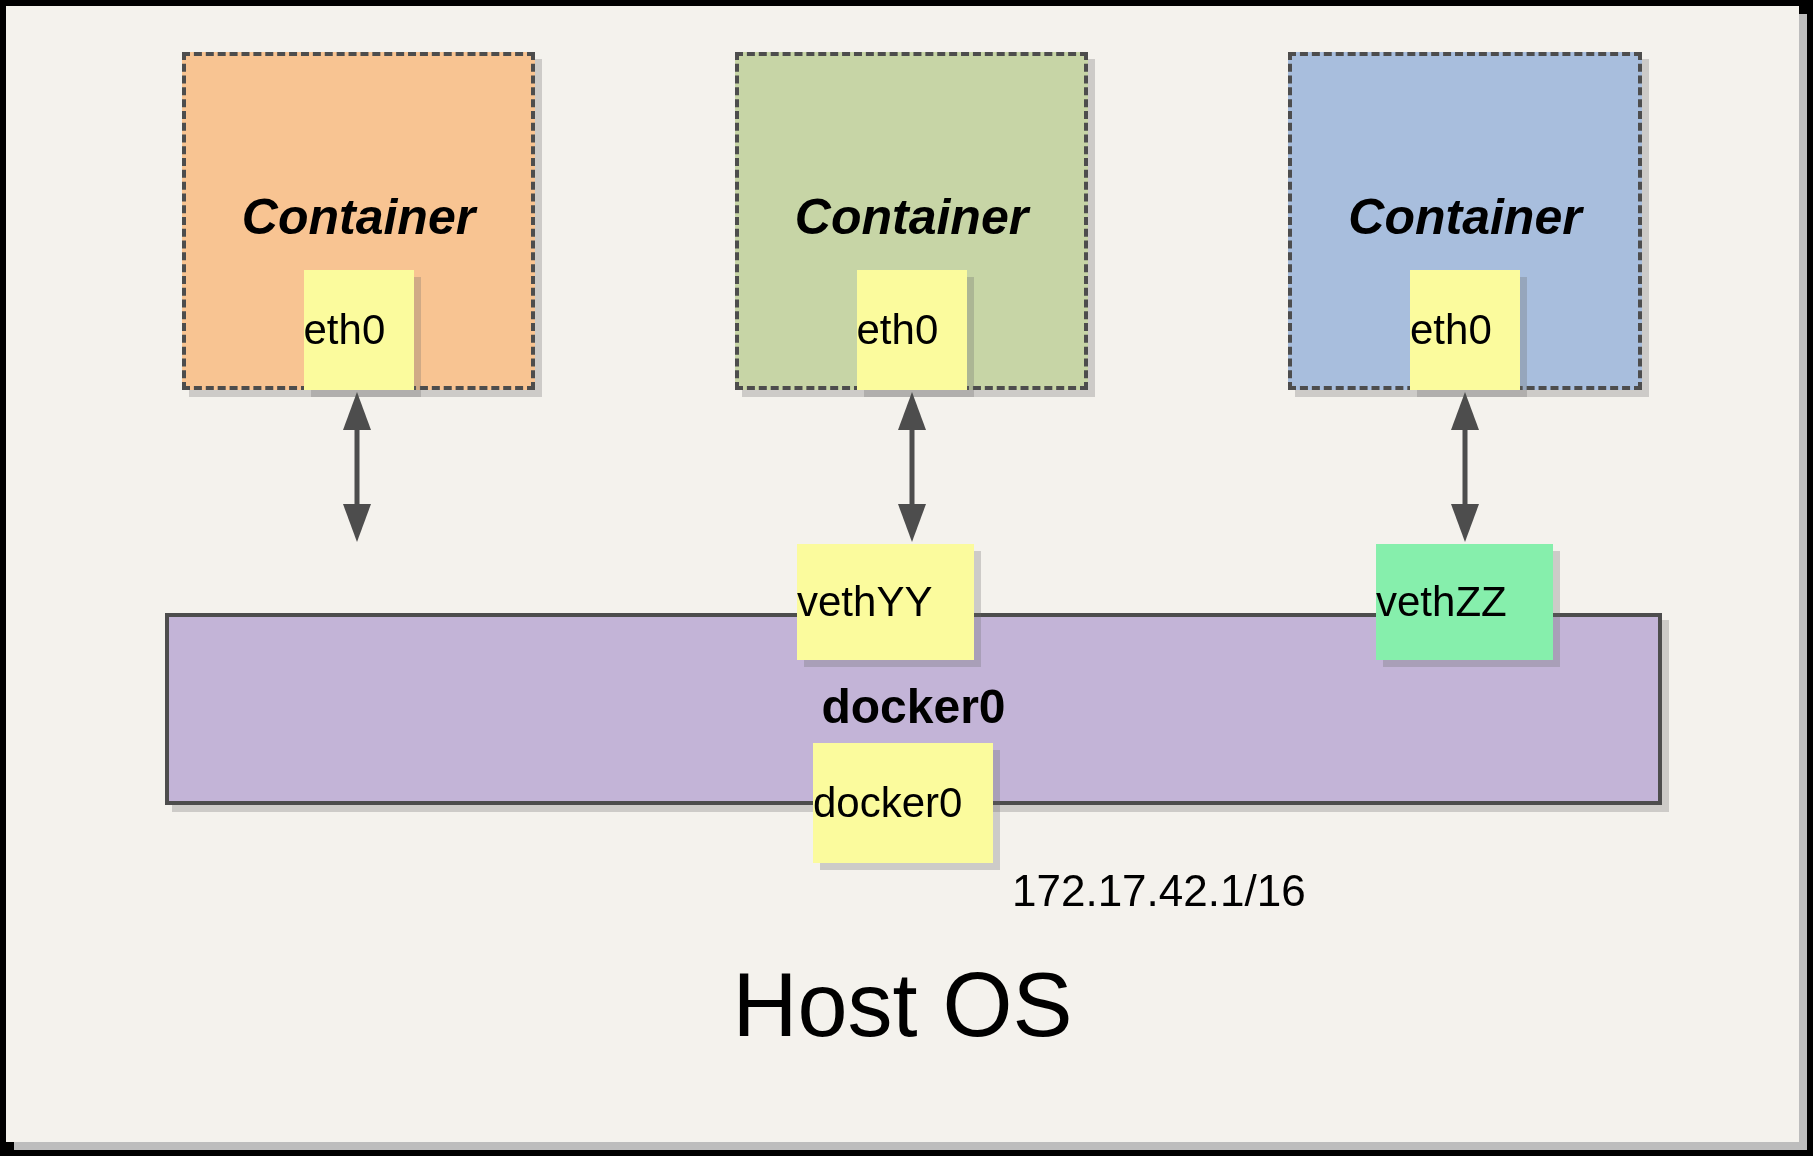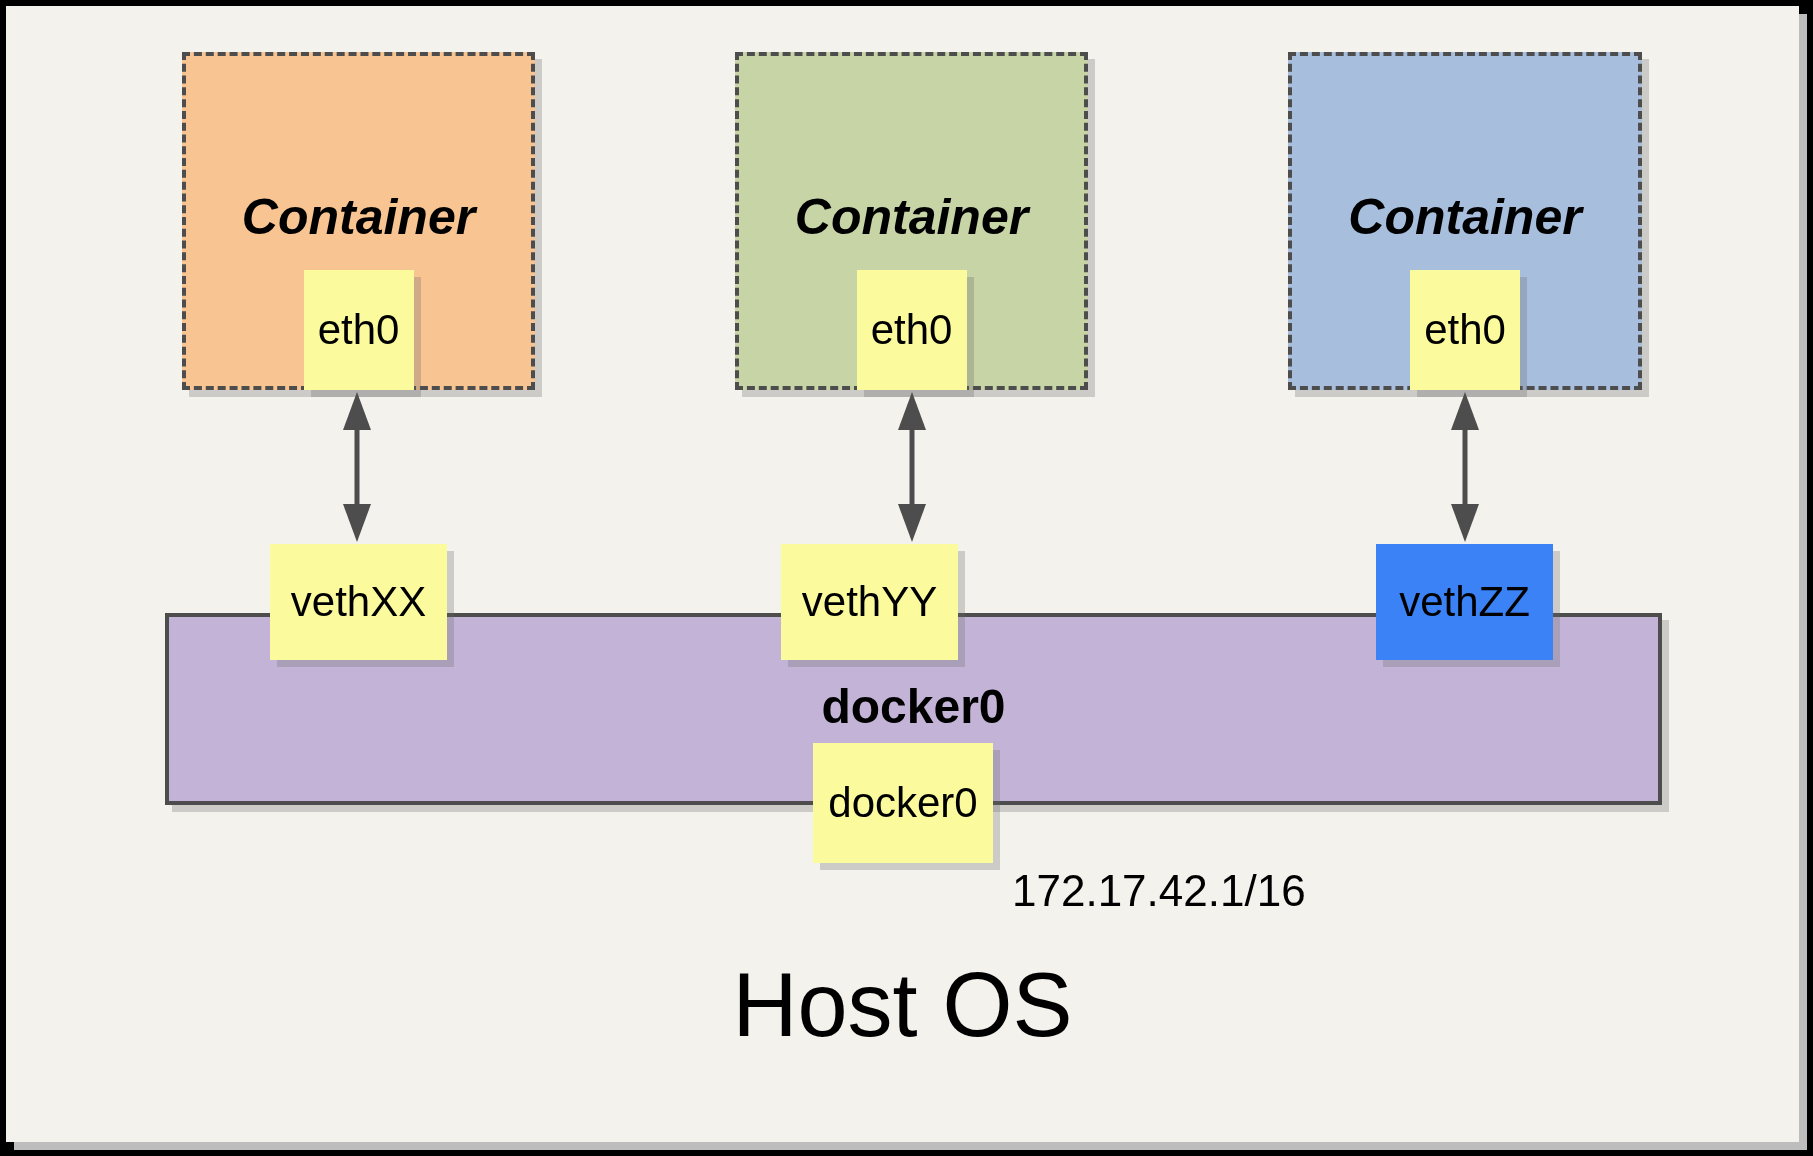--- a/index.html
+++ b/index.html
@@ -29,35 +29,35 @@
   .container-box.c3{left:1282px;width:354px;}
   .container-title{
     position:absolute;top:134px;left:0;width:100%;
     text-align:center;
     font-size:50px;font-weight:bold;line-height:1.1;font-style:italic;
   }
   
   .note{
     background:#FBFB9D;
     box-shadow:7px 7px 0 rgba(105,105,105,0.28);
-    display:flex;align-items:center;justify-content:center;
+    display:flex;align-items:center;justify-content:flex-start;
     box-sizing:border-box;
   }
   .eth-box{
     position:absolute;bottom:-4px;left:50%;margin-left:-55px;
     width:110px;height:120px;
     font-size:42px;
   }
   .veth-box{
     position:absolute;top:538px;width:177px;height:116px;
     font-size:42px;
     z-index:6;
   }
   .veth-box.v1{left:264px;}
-  .veth-box.v2{left:775px;}
+  .veth-box.v2{left:791px;}
   .veth-box.v3{left:1370px;}
   
   .bridge-bar{
     position:absolute;left:159px;top:607px;
     width:1497px;height:192px;
     background:#C3B4D7;
     border:4px solid #4D4D4D;
     box-sizing:border-box;
     box-shadow:7px 7px 0 rgba(105,105,105,0.28);
     z-index:2;
@@ -126,27 +126,24 @@
     <line x1="16" y1="28" x2="16" y2="124" stroke="#4D4D4D" stroke-width="5"></line>
     <polygon points="16,1 30,39 2,39" fill="#4D4D4D"></polygon>
     <polygon points="16,151 30,113 2,113" fill="#4D4D4D"></polygon>
   </svg>
   <svg class="arrow a3" viewBox="0 0 32 152" xmlns="http://www.w3.org/2000/svg">
     <line x1="16" y1="28" x2="16" y2="124" stroke="#4D4D4D" stroke-width="5"></line>
     <polygon points="16,1 30,39 2,39" fill="#4D4D4D"></polygon>
     <polygon points="16,151 30,113 2,113" fill="#4D4D4D"></polygon>
   </svg>
 
-  <div class="note veth-box v1" style="background-color: rgb(251, 251, 157);">
-    <span>vethXX</span>
-  </div>
   <div class="note veth-box v2" style="background-color: rgb(251, 251, 157);">
     <span>vethYY</span>
   </div>
-  <div class="note veth-box v3" style="background-color: #3b82f6;">
+  <div class="note veth-box v3" style="background-color: #86efac;">
     <span>vethZZ</span>
   </div>
 
   <div class="bridge-bar" style="background-color: rgb(195, 180, 215);">
     <div class="bridge-label">docker0</div>
   </div>
 
   <div class="note bridge-note" style="background-color: rgb(251, 251, 157);">
     <span>docker0</span>
   </div>

